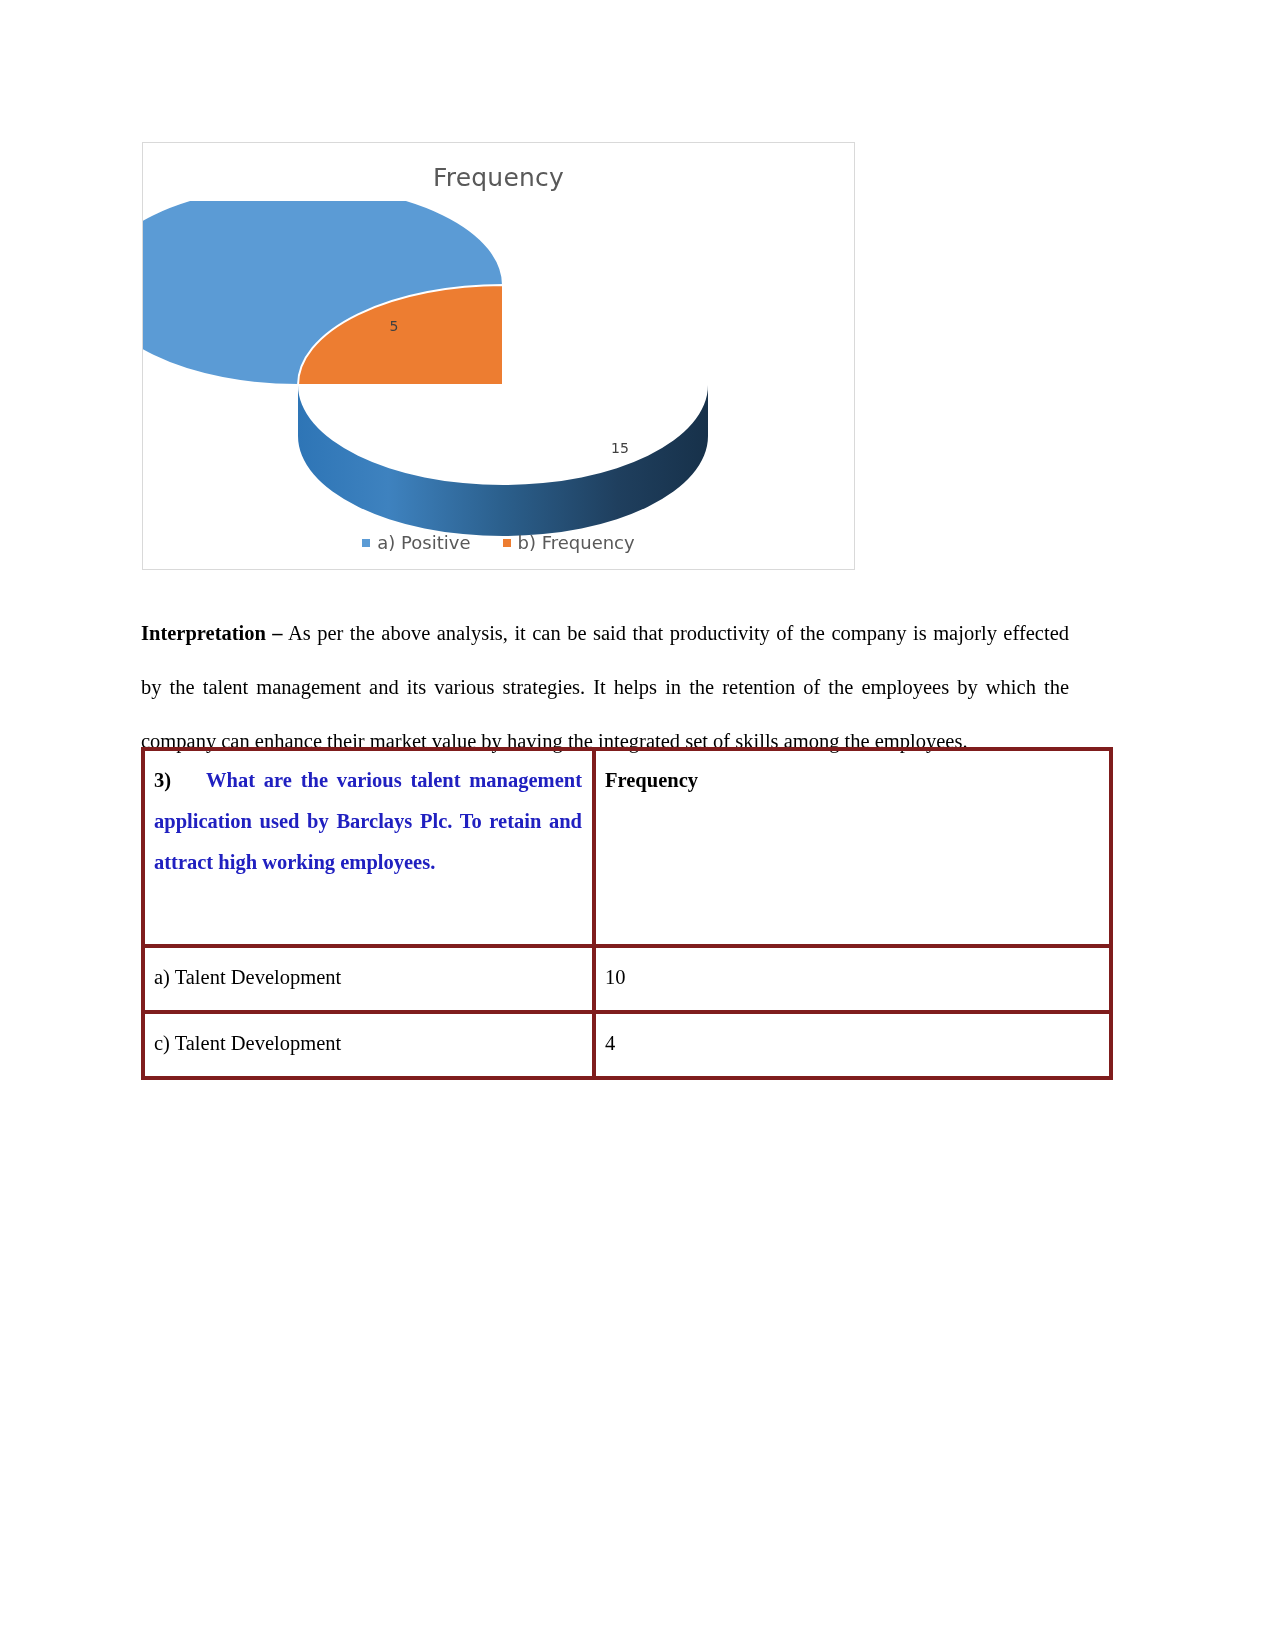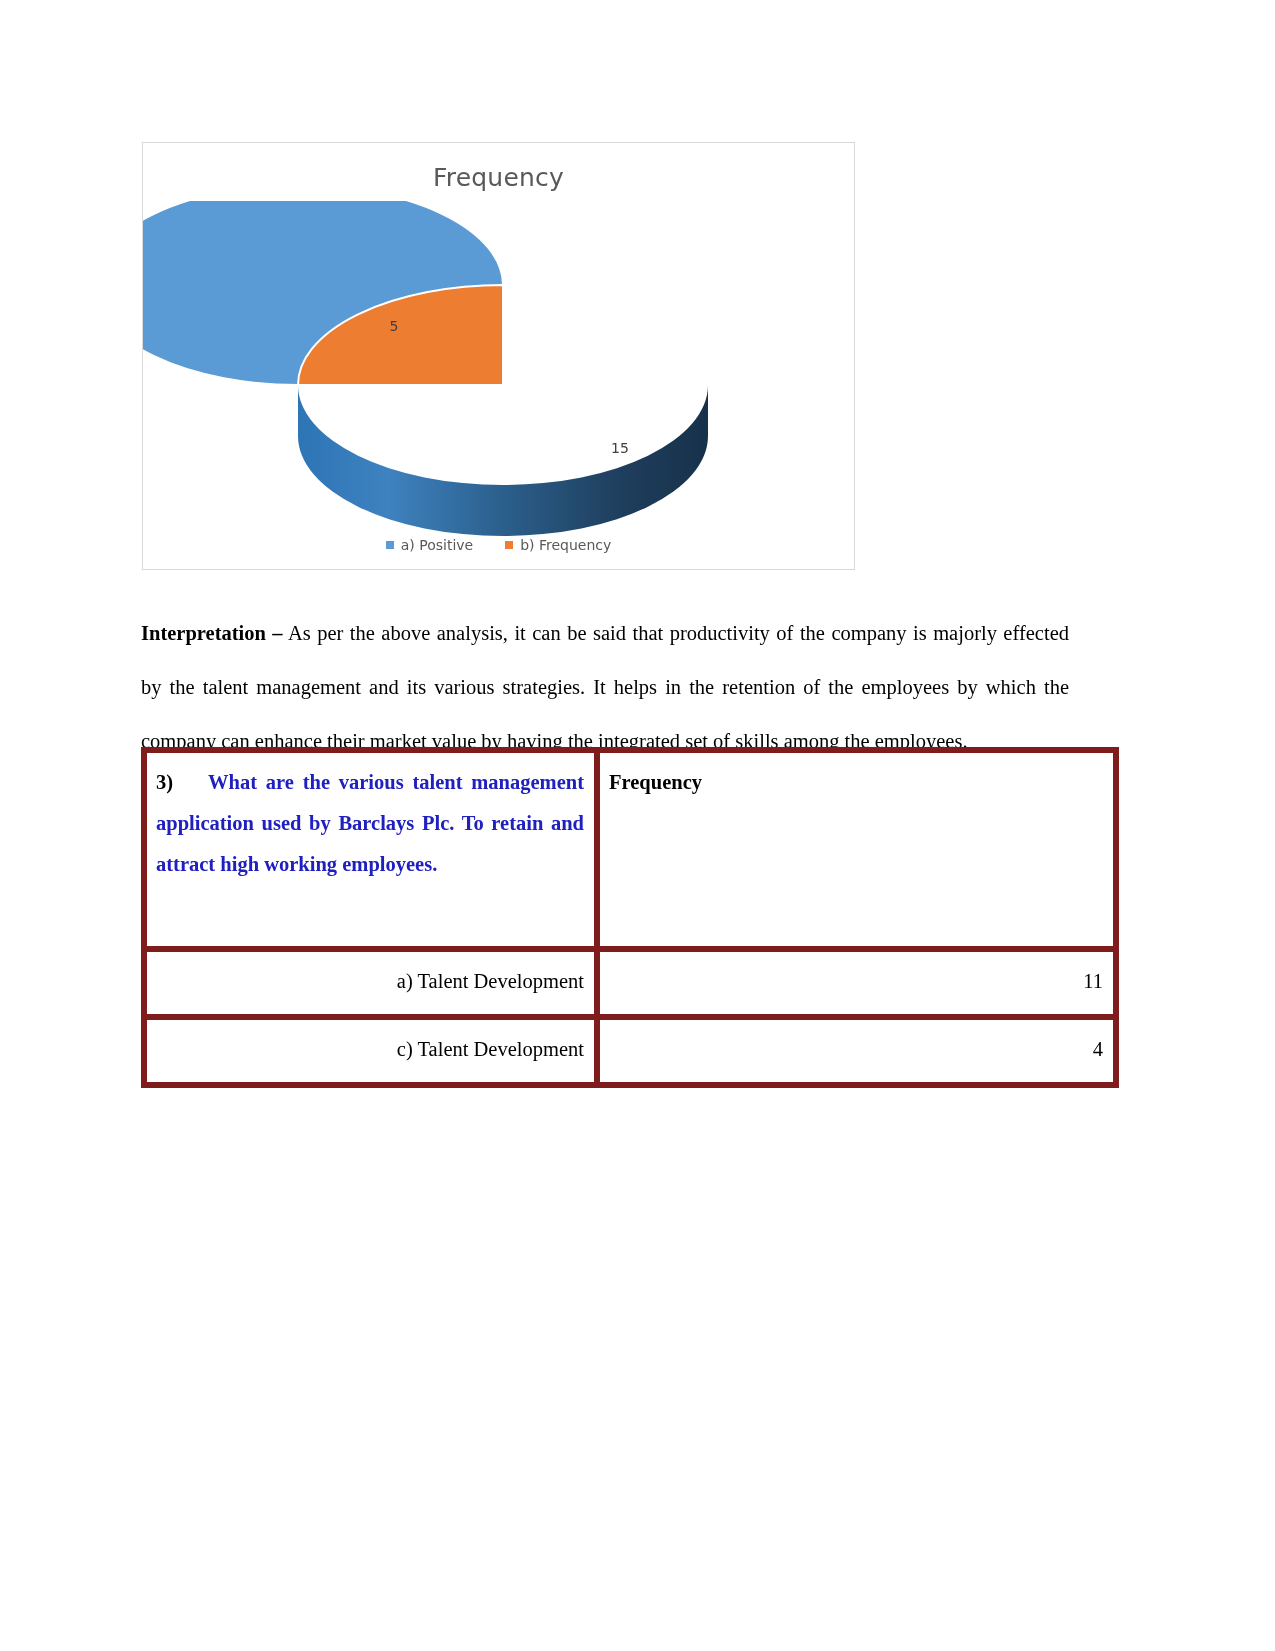--- a/index.html
+++ b/index.html
@@ -63,21 +63,21 @@
   .legend {
     position: absolute;
     left: 0;
     right: 0;
     bottom: 16px;
     display: flex;
     justify-content: center;
     align-items: center;
     gap: 32px;
     font-family: "DejaVu Sans", sans-serif;
-    font-size: 14px;
+    font-size: 18px;
     color: #595959;
   }
   .legend-item {
     display: flex;
     align-items: center;
     gap: 7px;
   }
   .legend-swatch {
     width: 8px;
     height: 8px;
@@ -103,21 +103,21 @@
   
   .q-table {
     position: absolute;
     left: 141px;
     top: 747px;
     width: 922px;
     border-collapse: collapse;
     table-layout: fixed;
   }
   .q-table td {
-    border: 6px solid #7f1d1d;
+    border: 4px solid #7f1d1d;
     vertical-align: top;
     padding: 9px 10px 9px 9px;
     font-size: 20.5px;
     line-height: 41px;
   }
   .col-q { width: 428px; }
   .col-f { width: 494px; }
 
   .q-head-left {
     height: 175px;
@@ -129,21 +129,20 @@
   .q-head-left .qnum {
     color: #000000;
     font-weight: bold;
   }
   .q-head-right {
     font-weight: bold;
     color: #000000;
   }
   .row-cell {
     height: 44px;
-    text-align: right;
   }
 </style>
 </head>
 <body>
 
 <div class="chart-frame">
 
   <div class="chart-title">Frequency</div>
 
   <div class="pie-wrap">
@@ -194,20 +193,20 @@
 <p class="para"><b>Interpretation –</b><span> As per the above analysis, it can be said that productivity of the company is majorly effected by the talent management and its various strategies. It helps in the retention of the employees by which the company can enhance their market value by having the integrated set of skills among the employees.</span></p>
 
 <table class="q-table">
   <tbody>
     <tr>
       <td class="col-q q-head-left"><span class="qnum">3)</span>&nbsp;&nbsp;&nbsp;&nbsp;<span>What are the various talent management application used by Barclays Plc. To retain and attract high working employees.</span></td>
       <td class="col-f q-head-right">Frequency</td>
     </tr>
     <tr>
       <td class="col-q row-cell">a) Talent  Development</td>
-      <td class="col-f row-cell">11</td>
+      <td class="col-f row-cell">10</td>
     </tr>
     <tr>
       <td class="col-q row-cell">c) Talent  Development</td>
       <td class="col-f row-cell">4</td>
     </tr>
   </tbody>
 </table>
 
 </body></html>

